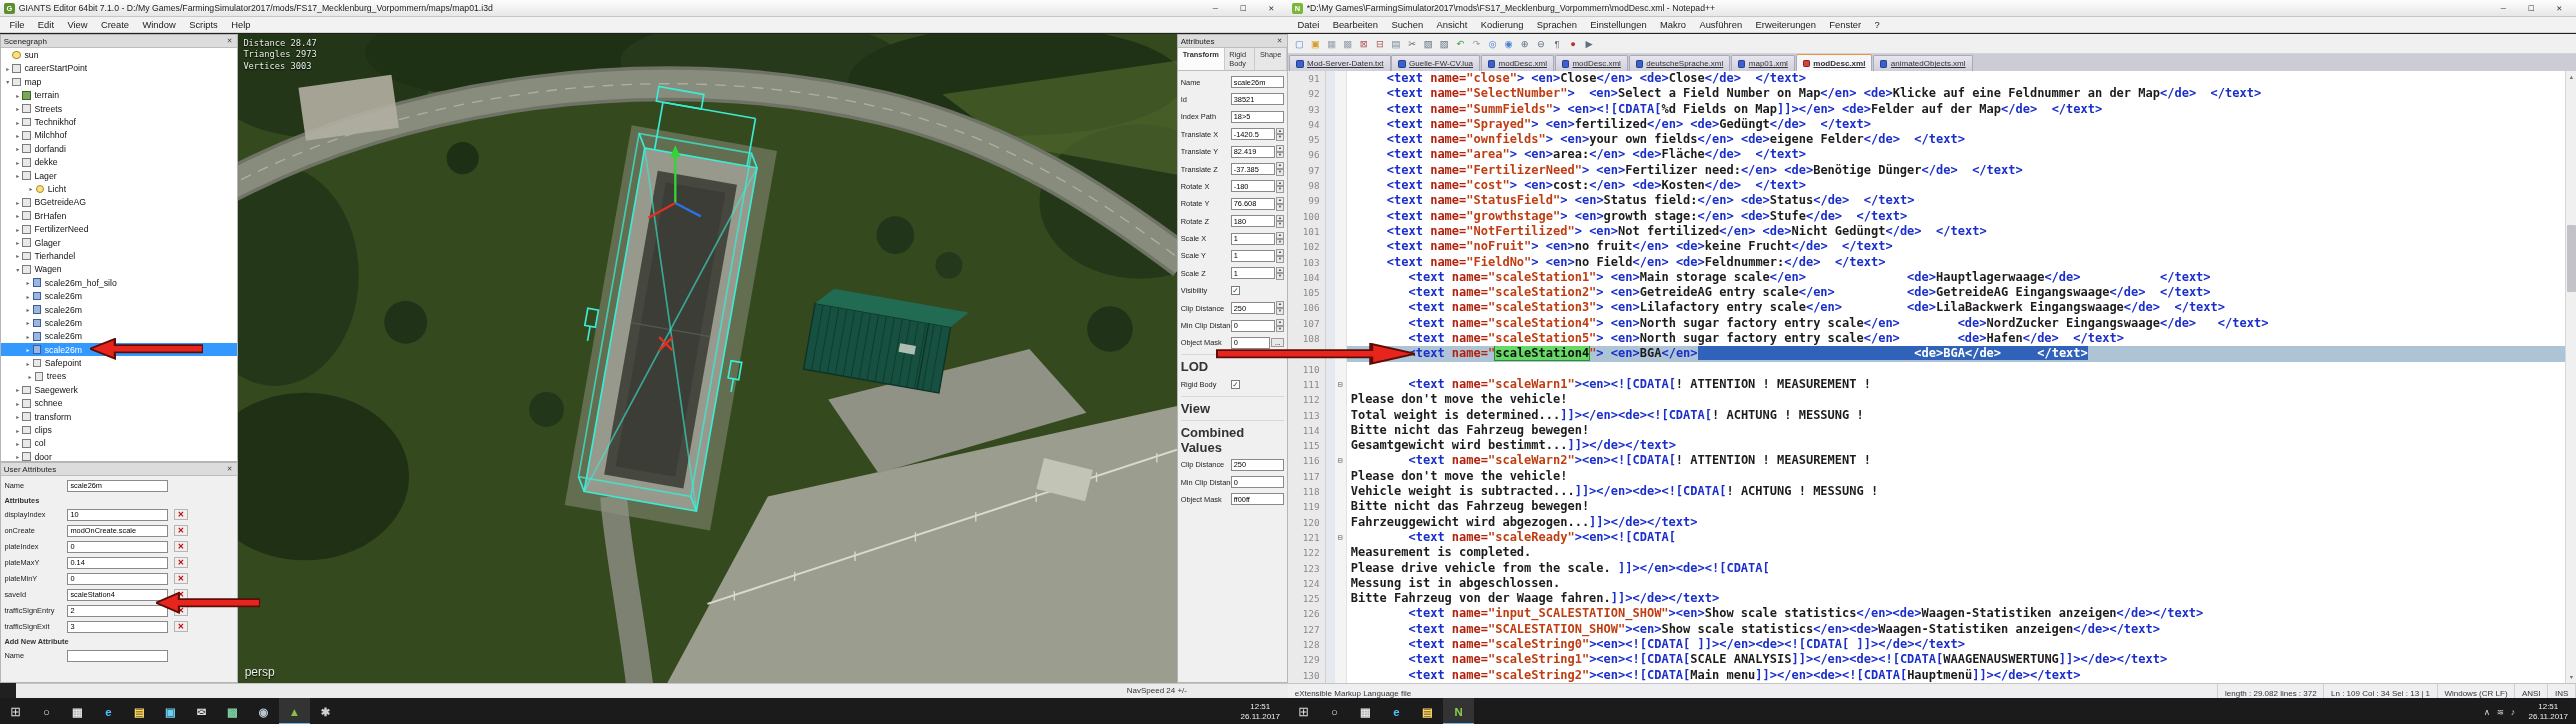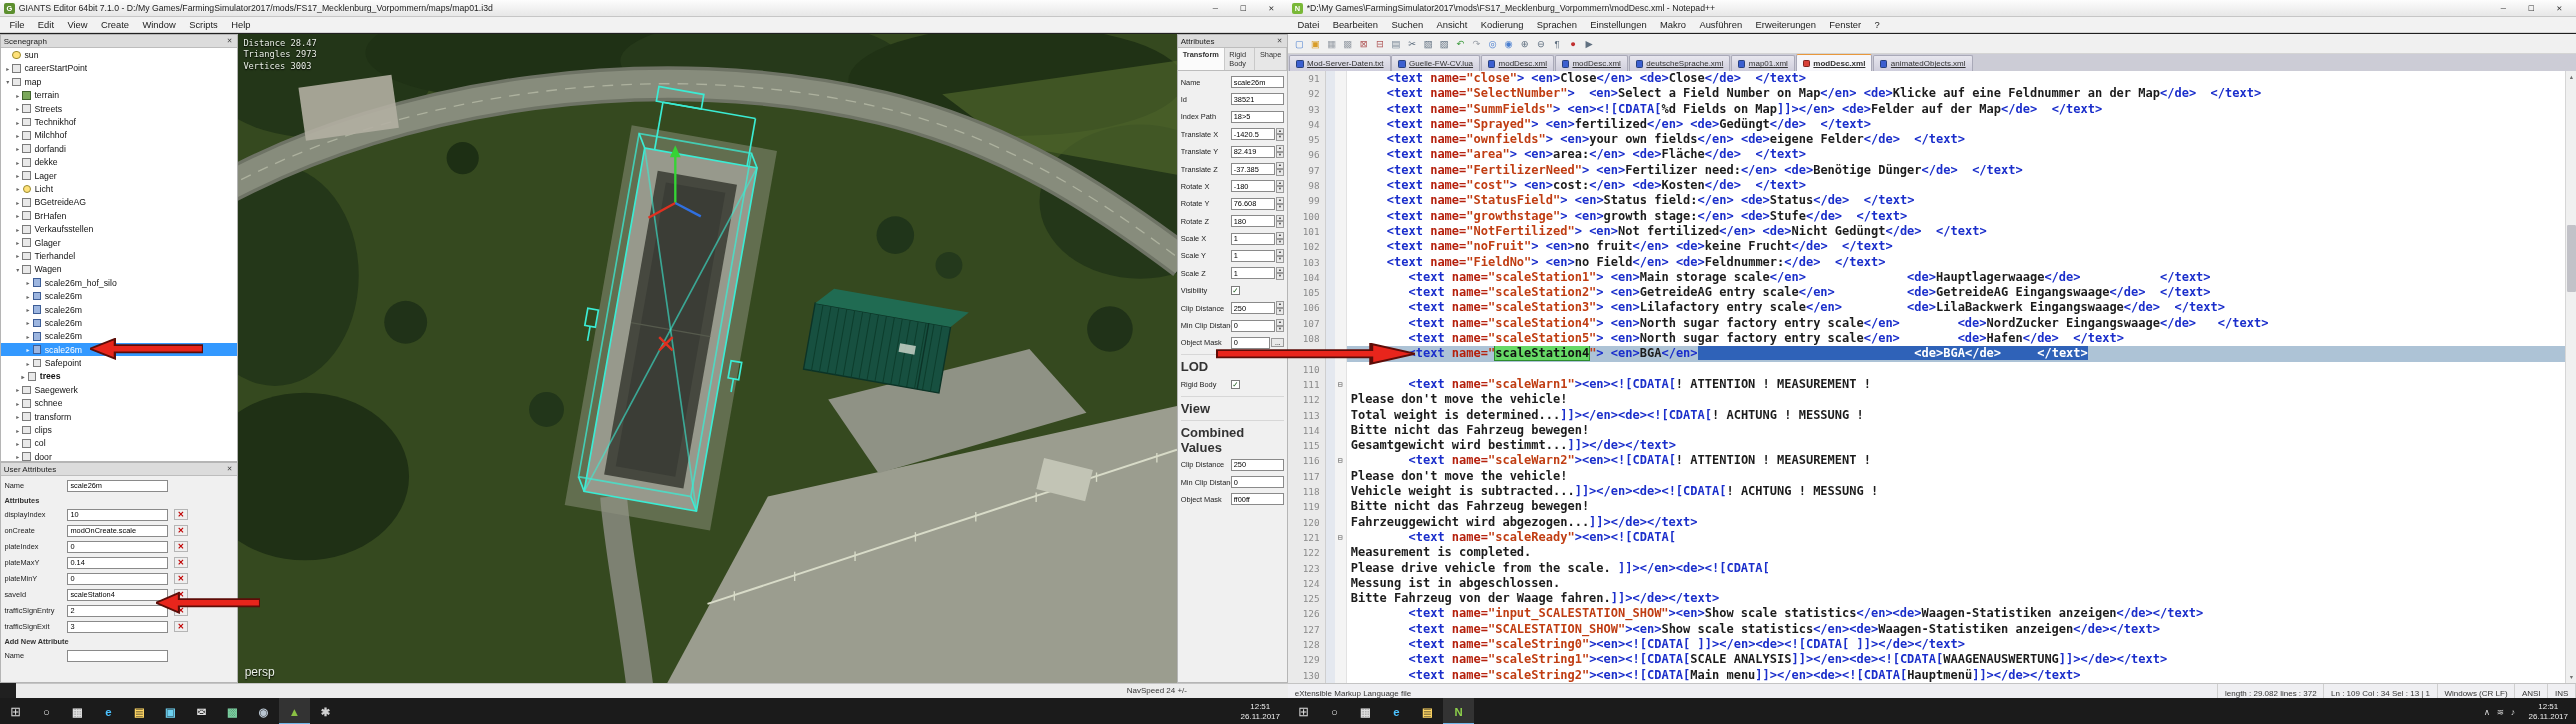--- a/index.html
+++ b/index.html
@@ -192,39 +192,39 @@
           <div class="sg-row" style="padding-left: 12.7px;">
             <span class="sg-a">▸</span>
             <span class="sgi transform"></span>
             <span class="sg-l">dekke</span>
           </div>
           <div class="sg-row" style="padding-left: 12.7px;">
             <span class="sg-a">▸</span>
             <span class="sgi transform"></span>
             <span class="sg-l">Lager</span>
           </div>
-          <div class="sg-row" style="padding-left: 13px;">
+          <div class="sg-row" style="padding-left: 26px;">
             <span class="sg-a">▸</span>
             <span class="sgi light"></span>
             <span class="sg-l">Licht</span>
           </div>
           <div class="sg-row" style="padding-left: 12.7px;">
             <span class="sg-a">▸</span>
             <span class="sgi transform"></span>
             <span class="sg-l">BGetreideAG</span>
           </div>
           <div class="sg-row" style="padding-left: 12.7px;">
             <span class="sg-a">▸</span>
             <span class="sgi transform"></span>
             <span class="sg-l">BrHafen</span>
           </div>
           <div class="sg-row" style="padding-left: 12.7px;">
             <span class="sg-a">▸</span>
             <span class="sgi transform"></span>
-            <span class="sg-l">Verkaufsstellen</span>
+            <span class="sg-l">FertilizerNeed</span>
           </div>
           <div class="sg-row" style="padding-left: 12.7px;">
             <span class="sg-a">▸</span>
             <span class="sgi transform"></span>
             <span class="sg-l">Glager</span>
           </div>
           <div class="sg-row" style="padding-left: 12.7px;">
             <span class="sg-a">▸</span>
             <span class="sgi transform"></span>
             <span class="sg-l">Tierhandel</span>
@@ -262,21 +262,21 @@
           <div class="sg-row sel" style="padding-left: 23px;">
             <span class="sg-a">▸</span>
             <span class="sgi shape"></span>
             <span class="sg-l">scale26m</span>
           </div>
           <div class="sg-row" style="padding-left: 23px;">
             <span class="sg-a">▸</span>
             <span class="sgi transform"></span>
             <span class="sg-l">Safepoint</span>
           </div>
-          <div class="sg-row" style="padding-left: 18px; font-weight: bold;">
+          <div class="sg-row" style="padding-left: 25px;">
             <span class="sg-a">▸</span>
             <span class="sgi transform"></span>
             <span class="sg-l">trees</span>
           </div>
           <div class="sg-row" style="padding-left: 12.7px;">
             <span class="sg-a">▸</span>
             <span class="sgi transform"></span>
             <span class="sg-l">Saegewerk</span>
           </div>
           <div class="sg-row" style="padding-left: 12.7px;">

